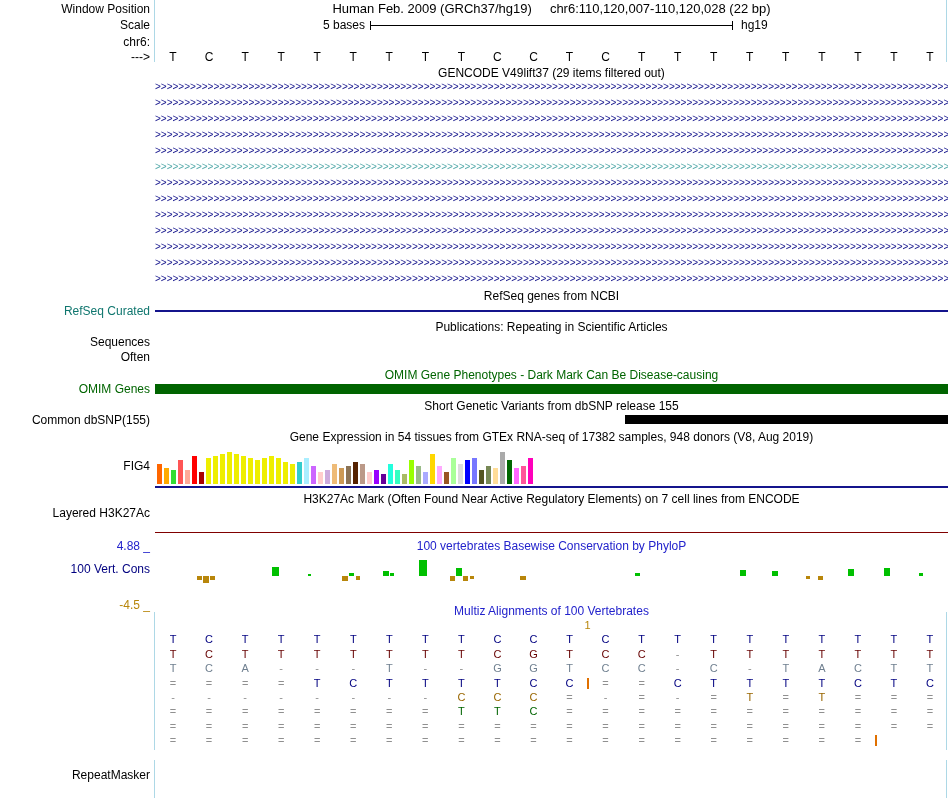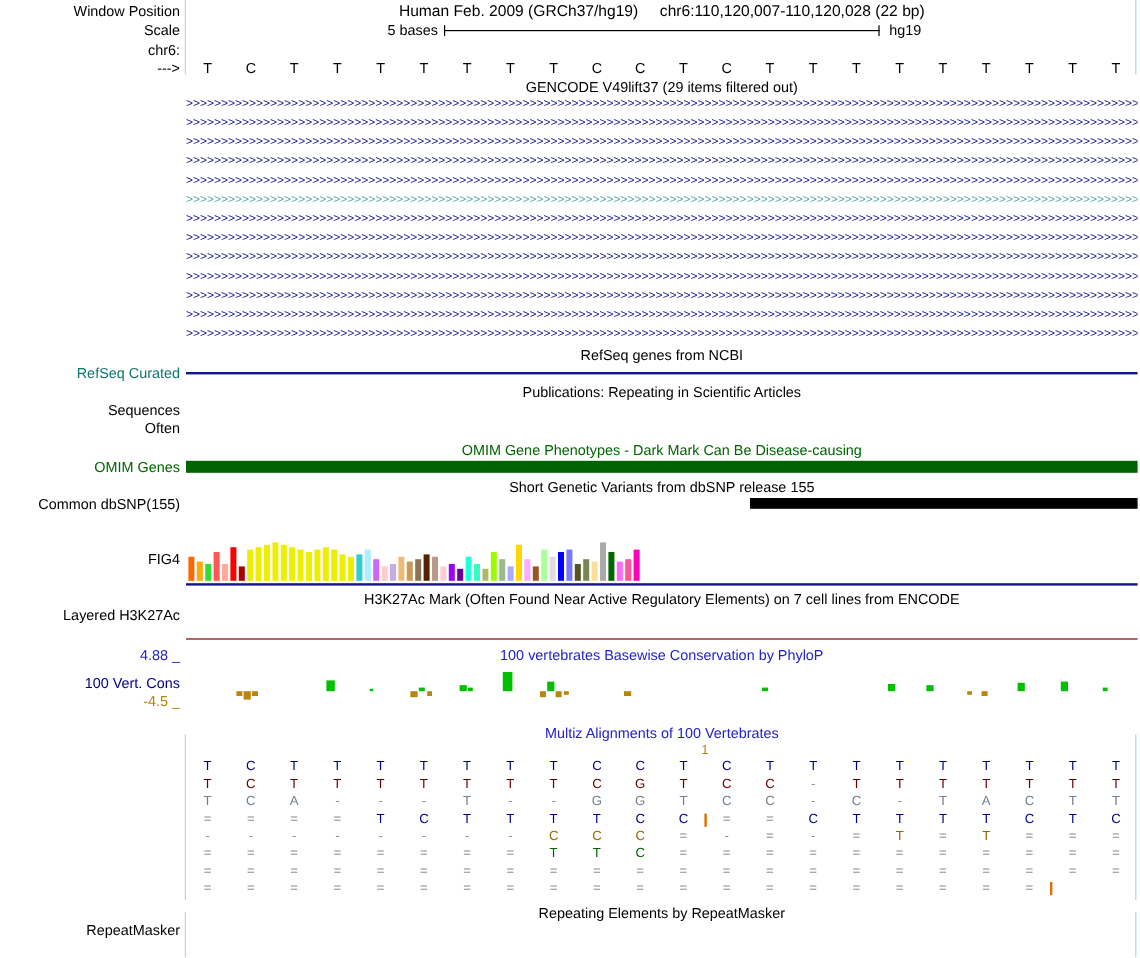--- a/index.html
+++ b/index.html
@@ -42,20 +42,21 @@
   <span class="lbl" style="top:351px">Often</span>
 
   <span class="title" style="top:369px;color:#006400">OMIM Gene Phenotypes - Dark Mark Can Be Disease-causing</span>
   <span class="lbl" style="top:383px;color:#006400">OMIM Genes</span>
   <div class="abs" style="left:155px;top:384px;width:793px;height:10px;background:#006400"></div>
 
   <span class="title" style="top:400px">Short Genetic Variants from dbSNP release 155</span>
   <span class="lbl" style="top:414px">Common dbSNP(155)</span>
   <div class="abs" style="left:625px;top:415px;width:323px;height:9px;background:#000"></div>
 
+  <span class="title" style="top:431px">Gene Expression in 54 tissues from GTEx RNA-seq of 17382 samples, 948 donors (V8, Aug 2019)</span>
   <span class="lbl" style="top:460px">FIG4</span>
   <div class="abs" style="left:155px;top:486px;width:793px;height:2px;background:#14148C"></div>
   <div id="gtex-bars" style="position:absolute;left:0;top:0">
       <div style="position: absolute; left: 157px; top: 464px; width: 5px; height: 20px; background: rgb(255, 102, 0);"></div>
       <div style="position: absolute; left: 164px; top: 468px; width: 5px; height: 16px; background: rgb(255, 170, 0);"></div>
       <div style="position: absolute; left: 171px; top: 470px; width: 5px; height: 14px; background: rgb(51, 221, 51);"></div>
       <div style="position: absolute; left: 178px; top: 460px; width: 5px; height: 24px; background: rgb(255, 85, 85);"></div>
       <div style="position: absolute; left: 185px; top: 470px; width: 5px; height: 14px; background: rgb(255, 170, 153);"></div>
       <div style="position: absolute; left: 192px; top: 456px; width: 5px; height: 28px; background: rgb(255, 0, 0);"></div>
       <div style="position: absolute; left: 199px; top: 472px; width: 5px; height: 12px; background: rgb(170, 0, 0);"></div>
@@ -108,21 +109,21 @@
       <div style="position: absolute; left: 528px; top: 458px; width: 5px; height: 26px; background: rgb(255, 0, 187);"></div>
     </div>
 
   <span class="title" style="top:493px">H3K27Ac Mark (Often Found Near Active Regulatory Elements) on 7 cell lines from ENCODE</span>
   <span class="lbl" style="top:507px">Layered H3K27Ac</span>
   <div class="abs" style="left:155px;top:532px;width:793px;height:1px;background:#800000"></div>
 
   <span class="title" style="top:540px;color:#2222CC">100 vertebrates Basewise Conservation by PhyloP</span>
   <span class="lbl" style="top:540px;color:#2222CC">4.88 _</span>
   <span class="lbl" style="top:563px;color:#000080">100 Vert. Cons</span>
-  <span class="lbl" style="top:578px;color:#B8860B">-4.5 _</span>
+  <span class="lbl" style="top:599px;color:#B8860B">-4.5 _</span>
   <div id="phylop-marks" style="position:absolute;left:0;top:0">
       <div style="position: absolute; left: 197px; width: 5px; height: 4px; top: 576px; background: rgb(184, 134, 11);"></div>
       <div style="position: absolute; left: 203px; width: 6px; height: 7px; top: 576px; background: rgb(184, 134, 11);"></div>
       <div style="position: absolute; left: 210px; width: 5px; height: 4px; top: 576px; background: rgb(184, 134, 11);"></div>
       <div style="position: absolute; left: 272px; width: 7px; height: 9px; top: 567px; background: rgb(0, 192, 0);"></div>
       <div style="position: absolute; left: 308px; width: 3px; height: 2px; top: 574px; background: rgb(0, 192, 0);"></div>
       <div style="position: absolute; left: 342px; width: 6px; height: 5px; top: 576px; background: rgb(184, 134, 11);"></div>
       <div style="position: absolute; left: 349px; width: 5px; height: 3px; top: 573px; background: rgb(0, 192, 0);"></div>
       <div style="position: absolute; left: 356px; width: 4px; height: 4px; top: 576px; background: rgb(184, 134, 11);"></div>
       <div style="position: absolute; left: 383px; width: 6px; height: 5px; top: 571px; background: rgb(0, 192, 0);"></div>
@@ -317,21 +318,20 @@
       <span style="position: absolute; left: 677.659px; top: 734.2px; transform: translateX(-50%); font-size: 11px; line-height: 12px; color: rgb(144, 144, 144);">=</span>
       <span style="position: absolute; left: 713.705px; top: 734.2px; transform: translateX(-50%); font-size: 11px; line-height: 12px; color: rgb(144, 144, 144);">=</span>
       <span style="position: absolute; left: 749.75px; top: 734.2px; transform: translateX(-50%); font-size: 11px; line-height: 12px; color: rgb(144, 144, 144);">=</span>
       <span style="position: absolute; left: 785.795px; top: 734.2px; transform: translateX(-50%); font-size: 11px; line-height: 12px; color: rgb(144, 144, 144);">=</span>
       <span style="position: absolute; left: 821.841px; top: 734.2px; transform: translateX(-50%); font-size: 11px; line-height: 12px; color: rgb(144, 144, 144);">=</span>
       <span style="position: absolute; left: 857.886px; top: 734.2px; transform: translateX(-50%); font-size: 11px; line-height: 12px; color: rgb(144, 144, 144);">=</span>
       <div style="position: absolute; left: 586.545px; top: 677.6px; width: 2px; height: 11px; background: rgb(224, 112, 0);"></div>
       <div style="position: absolute; left: 874.909px; top: 735.2px; width: 2px; height: 11px; background: rgb(224, 112, 0);"></div>
     </div>
 
-  <span class="title" style="top:755px">Repeating Elements by RepeatMasker</span>
   <span class="lbl" style="top:769px">RepeatMasker</span>
 
   <div id="gen-layer" style="position:absolute;left:0;top:0">
       <div style="position: absolute; left: 154px; top: 0px; width: 1px; height: 62px; background: rgb(173, 216, 230);"></div>
       <div style="position: absolute; left: 946px; top: 0px; width: 1px; height: 62px; background: rgb(173, 216, 230);"></div>
       <div style="position: absolute; left: 154px; top: 612px; width: 1px; height: 138px; background: rgb(173, 216, 230);"></div>
       <div style="position: absolute; left: 946px; top: 612px; width: 1px; height: 138px; background: rgb(173, 216, 230);"></div>
       <div style="position: absolute; left: 154px; top: 760px; width: 1px; height: 38px; background: rgb(173, 216, 230);"></div>
       <div style="position: absolute; left: 946px; top: 760px; width: 1px; height: 38px; background: rgb(173, 216, 230);"></div>
       <span style="position: absolute; left: 173.023px; top: 51px; transform: translateX(-50%); font-size: 12px; line-height: 12px;">T</span>

